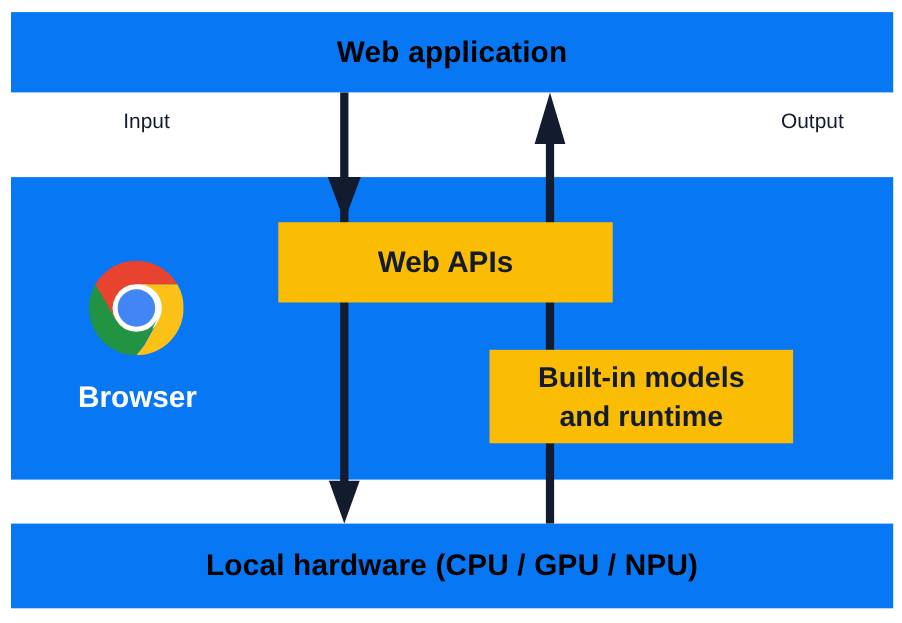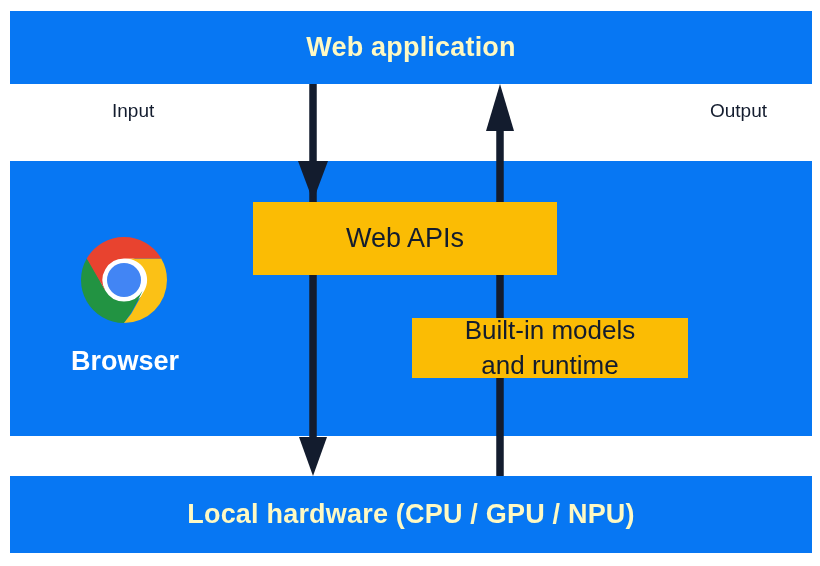--- a/index.html
+++ b/index.html
@@ -3,31 +3,31 @@
 <meta charset="utf-8">
 <style>
   html,body{margin:0;padding:0;background:#ffffff;}
   .frame{position:relative;width:820px;height:566px;background:#ffffff;overflow:hidden;
          font-family:"Liberation Sans",sans-serif;}
   .bar{position:absolute;left:10px;width:802px;background:#0777f3;display:flex;
        align-items:center;justify-content:center;z-index:1;}
   .bar-top{top:11px;height:73px;}
   .bar-mid{top:161px;height:275px;}
   .bar-bottom{top:476px;height:77px;}
-  .bar-label{color:#fef9c3;font-weight:700;font-size:27px;letter-spacing:0.2px;}
+  .bar-label{color:#000000;font-weight:700;font-size:27px;letter-spacing:0.2px;}
   .io{position:absolute;top:99px;z-index:1;color:#131c2e;}
   .io-left{left:112px;text-align:center;}
   .io-right{right:53px;text-align:right;}
   .io-caption{font-size:19px;font-weight:400;line-height:23px;}
   .io-value{font-size:22px;font-weight:700;line-height:26px;margin-top:2px;}
   .arrows{position:absolute;left:0;top:0;z-index:2;pointer-events:none;}
   .ybox{position:absolute;background:#fbbc04;display:flex;flex-direction:column;
-        align-items:center;justify-content:center;z-index:3;color:#131c2e;font-weight:400;}
+        align-items:center;justify-content:center;z-index:3;color:#131c2e;font-weight:700;}
   .ybox-webapis{left:253px;top:202px;width:304px;height:73px;font-size:27px;}
-  .ybox-builtin{left:412px;top:318px;width:276px;height:60px;font-size:26px;line-height:35px;}
+  .ybox-builtin{left:445px;top:318px;width:276px;height:85px;font-size:26px;line-height:35px;}
   .chrome{position:absolute;left:81px;top:237px;width:86px;height:86px;z-index:3;}
   .browser-label{position:absolute;left:40px;top:346px;width:170px;text-align:center;
                  color:#ffffff;font-weight:700;font-size:27px;z-index:3;}
 </style>
 </head>
 <body>
 
 <div class="frame">
 
   <div class="bar bar-top">

